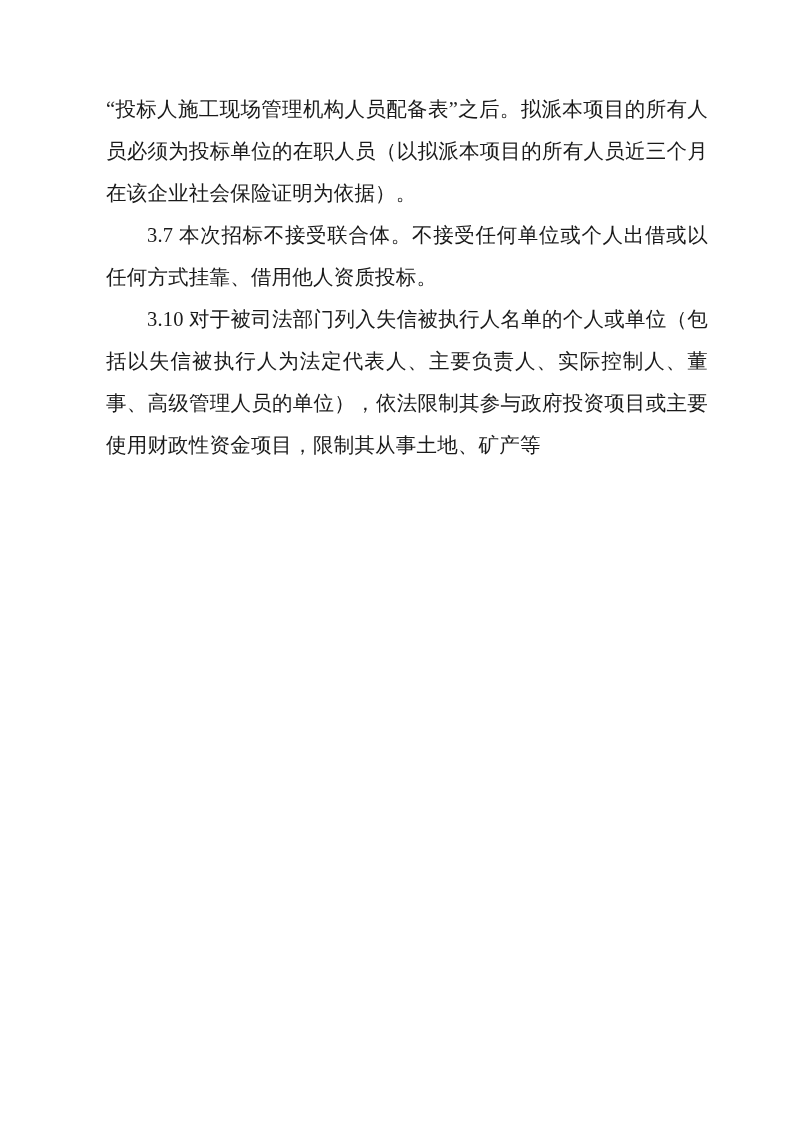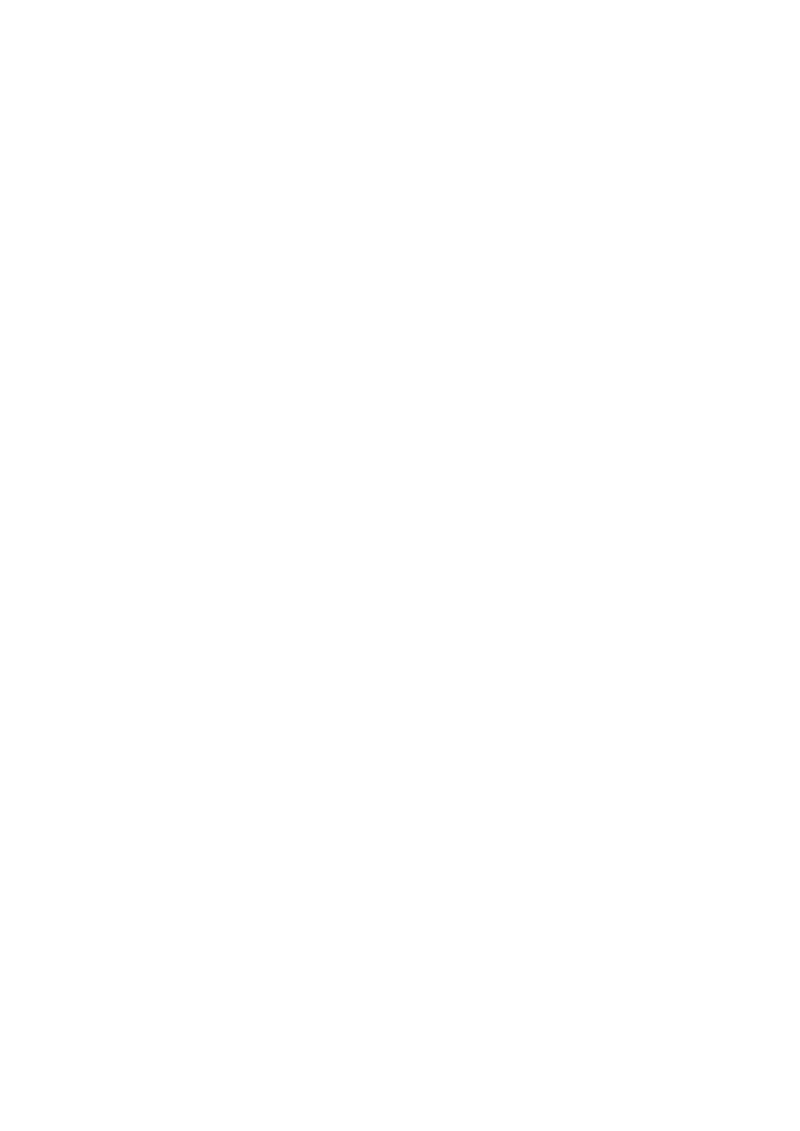--- a/index.html
+++ b/index.html
@@ -43,14 +43,17 @@
   }
   .doc-body p {
     word-break: break-all;
   }
 </style>
 </head>
 <body>
 
 <div class="page">
   <div class="doc-body">
+    <p class="para">“投标人施工现场管理机构人员配备表”之后。拟派本项目的所有人员必须为投标单位的在职人员（以拟派本项目的所有人员近三个月在该企业社会保险证明为依据）。</p>
+    <p class="para indent">3.7 本次招标不接受联合体。不接受任何单位或个人出借或以任何方式挂靠、借用他人资质投标。</p>
+    <p class="para indent">3.10 对于被司法部门列入失信被执行人名单的个人或单位（包括以失信被执行人为法定代表人、主要负责人、实际控制人、董事、高级管理人员的单位），依法限制其参与政府投资项目或主要使用财政性资金项目，限制其从事土地、矿产等</p>
   </div>
 </div>
 
 </body></html>

